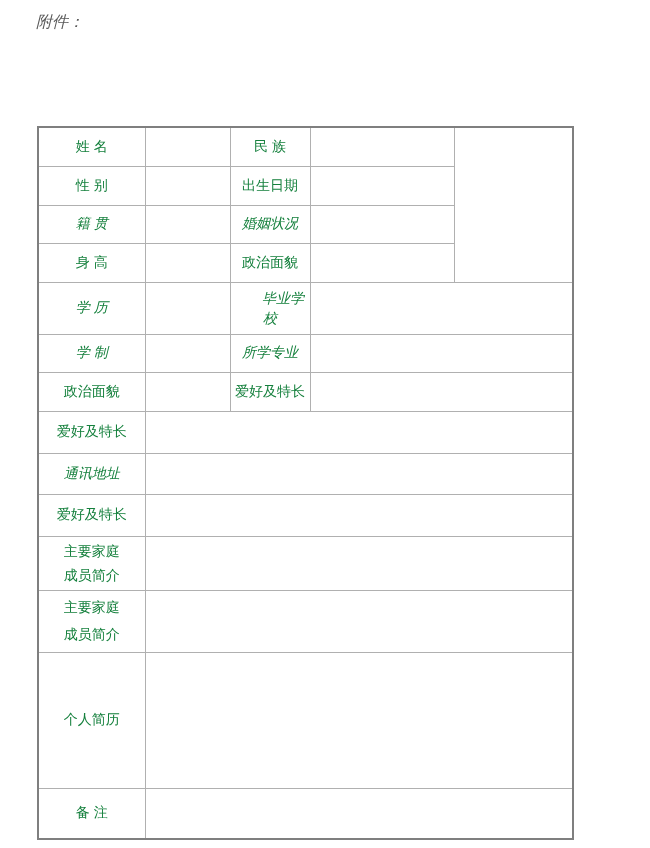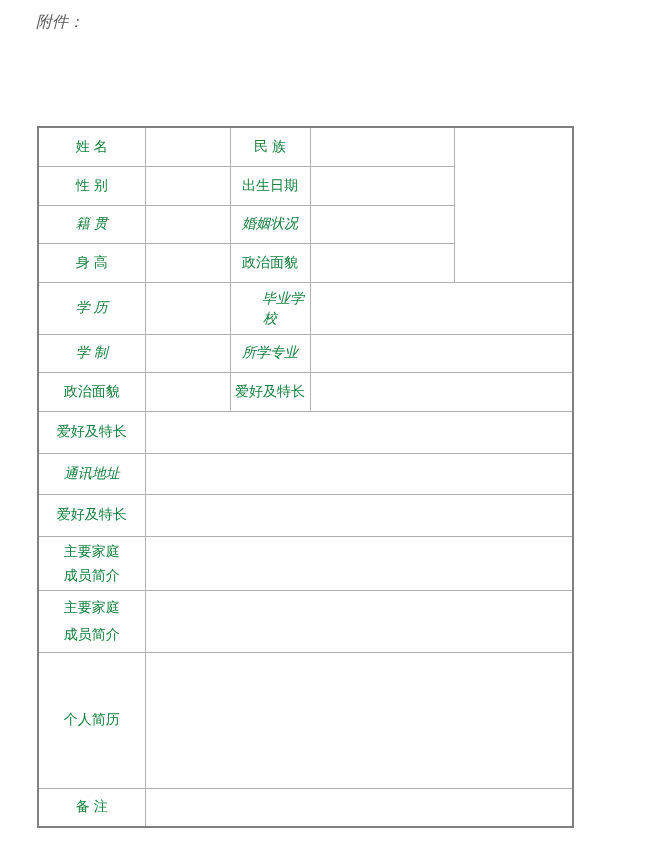--- a/index.html
+++ b/index.html
@@ -81,21 +81,21 @@
   tr.h39 { height: 39px; }
   tr.h38 { height: 38px; font-style: italic; }
   tr.h52 { height: 52px; font-style: italic; }
   tr.h42 { height: 42px; }
   tr.h41 { height: 41px; font-style: italic; }
   tr.h54 { height: 54px; }
   tr.h54 .inner { line-height: 24px; }
   tr.h62 { height: 62px; margin-top: 10px; }
   tr.h62 .inner { line-height: 27px; }
   tr.h136 { height: 136px; margin-top: 34px; }
-  tr.h51 { height: 39px; }
+  tr.h51 { height: 51px; }
 </style>
 </head>
 <body>
 
 <div class="page">
 
   <div class="attachment">附件：</div>
 
   <table class="form-table">
     <colgroup>

